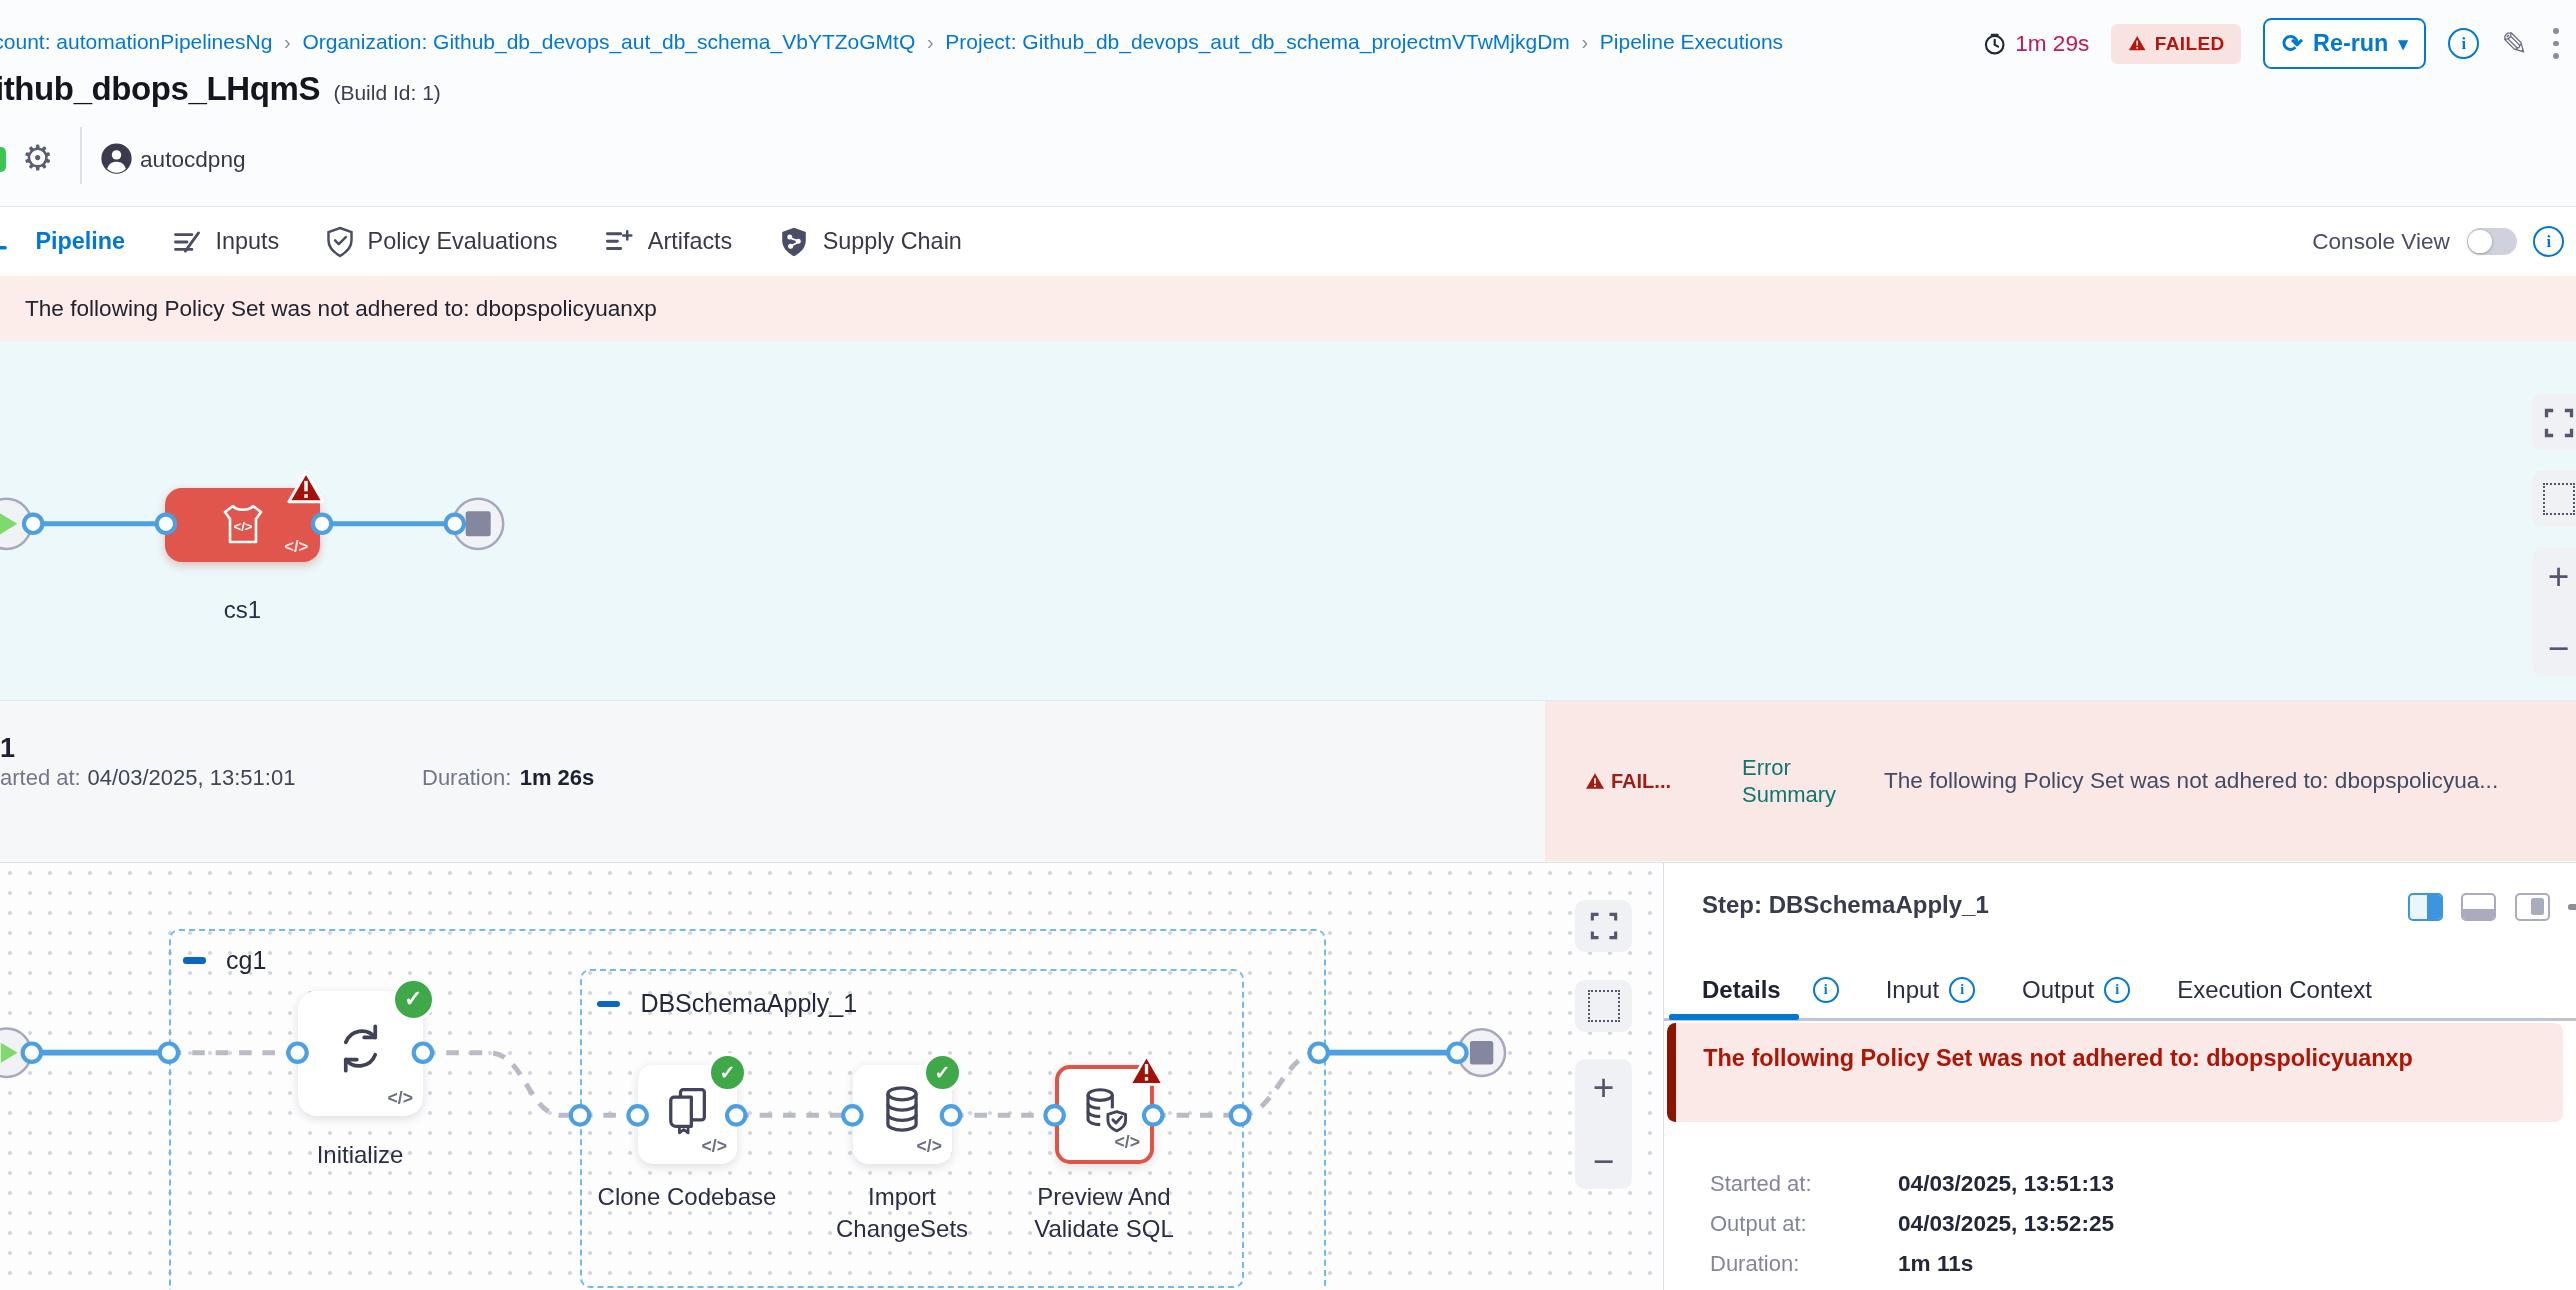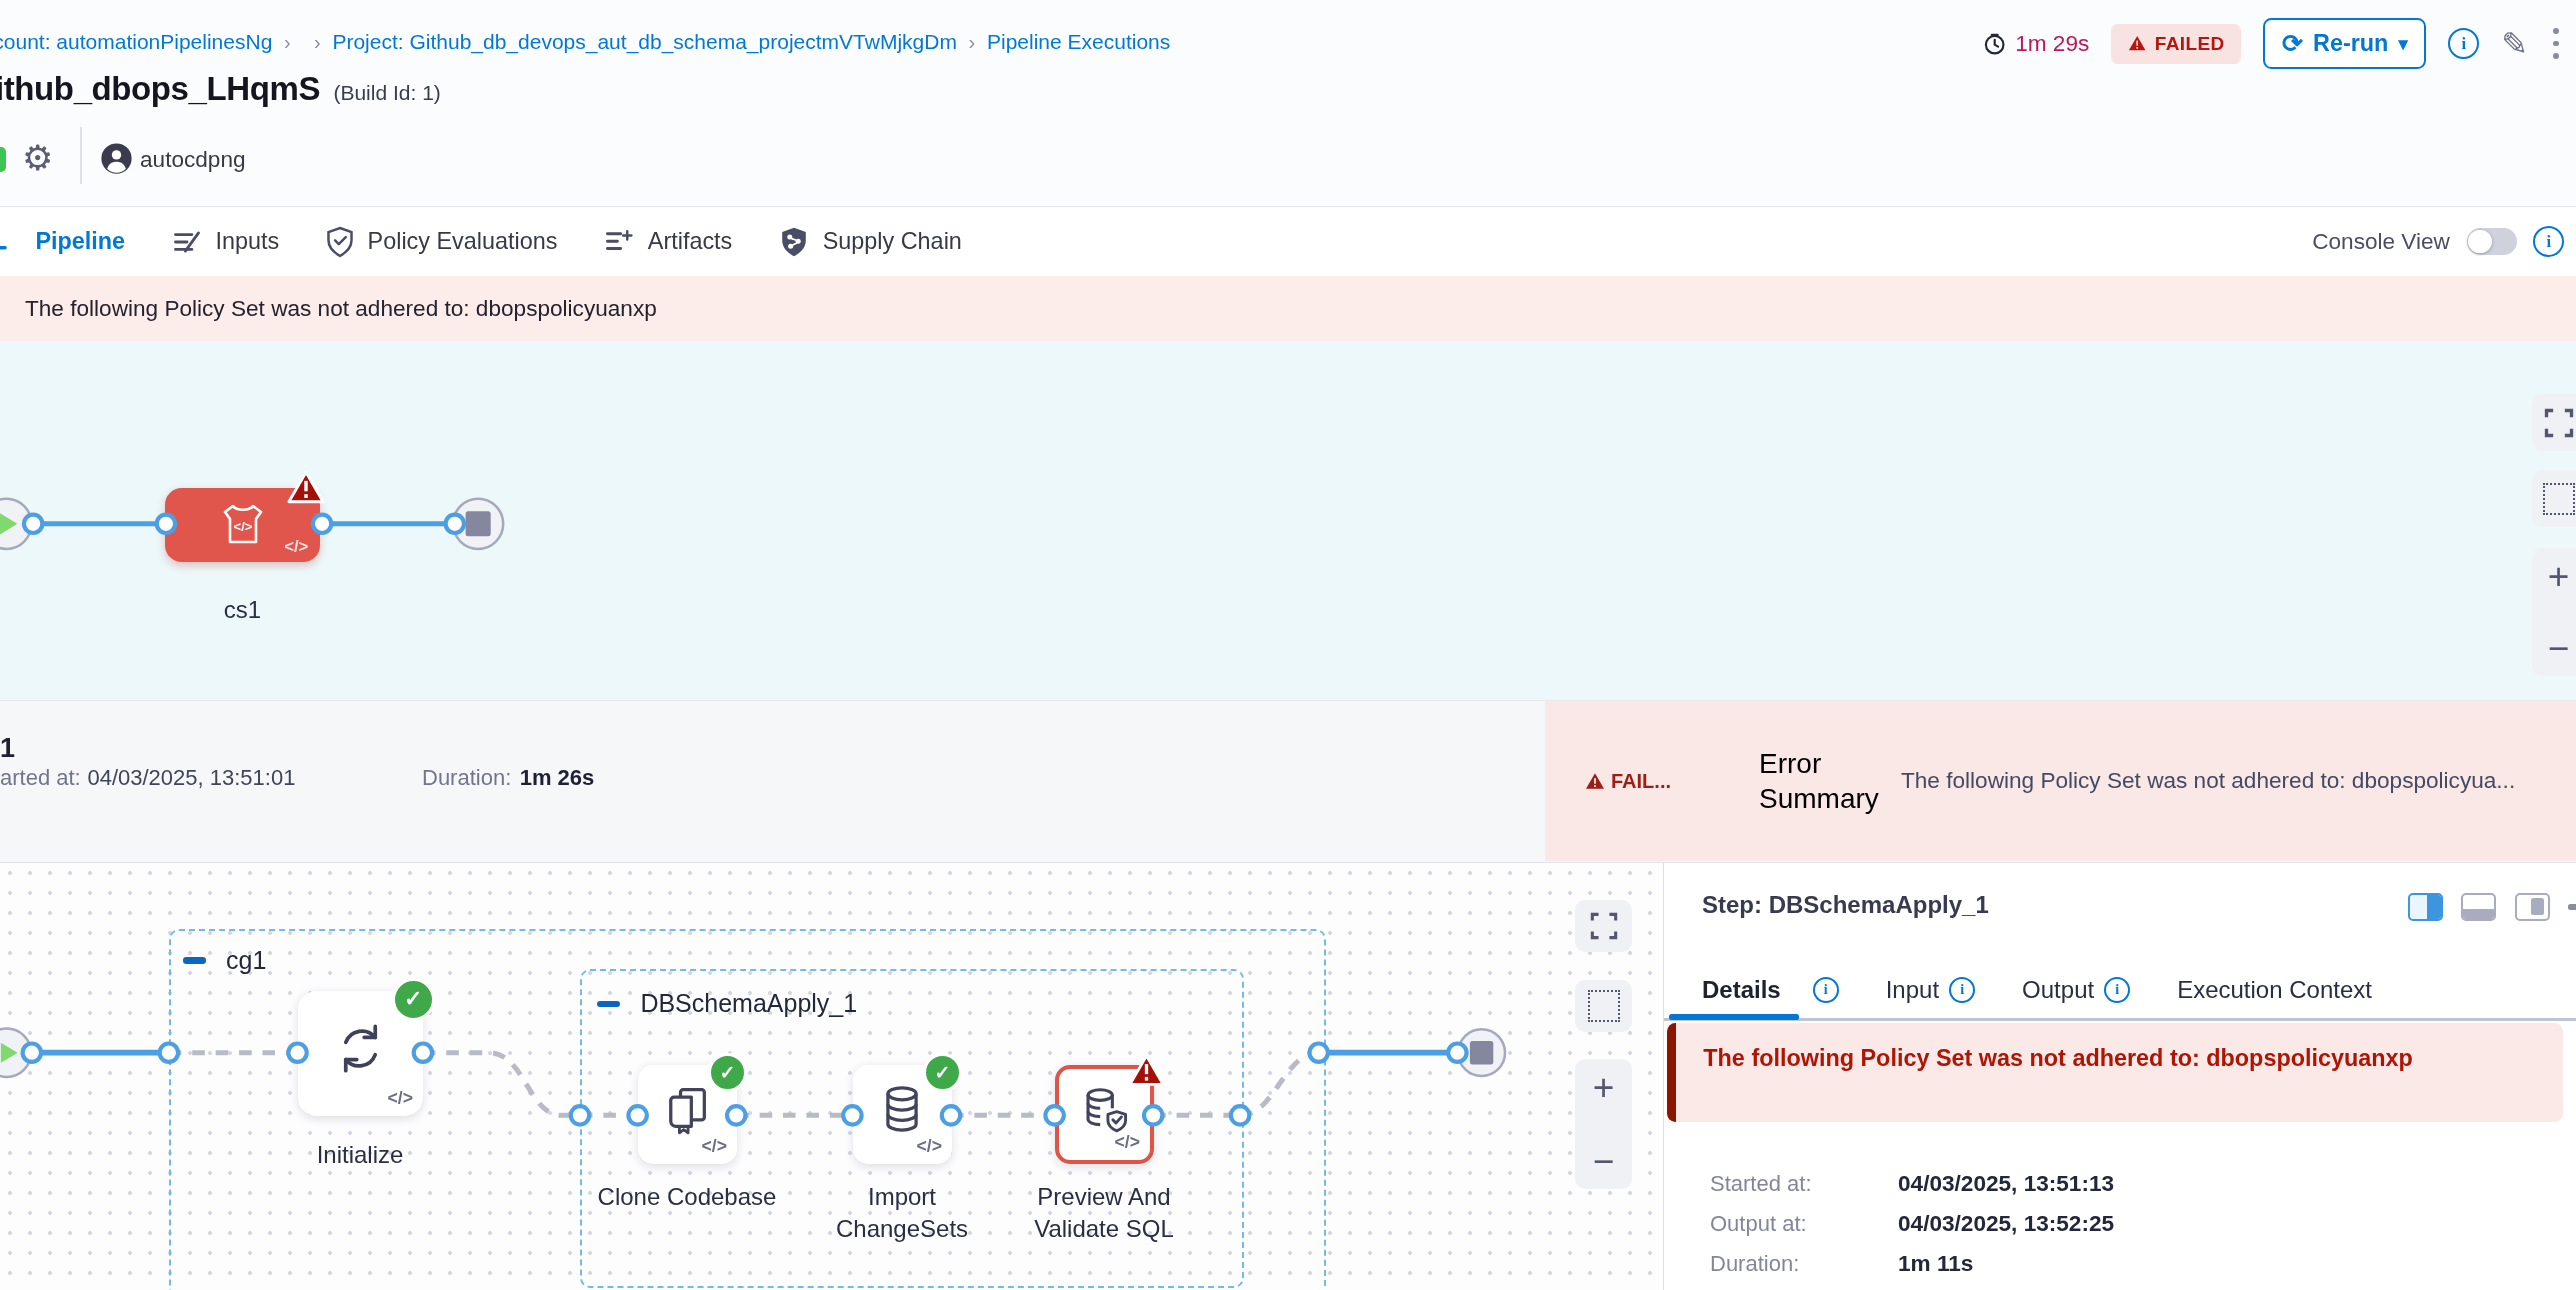--- a/index.html
+++ b/index.html
@@ -79,21 +79,21 @@
      border-top:1.7px solid #E8E9EE;border-bottom:1.7px solid #E0E2E8;box-sizing:border-box;}
   .stage-name{left:0px;top:32px;font-size:27px;font-weight:bold;color:#1E2133;}
   .started-lbl{color:#73758C;font-size:22px;}
   .started-val{color:#404459;font-size:22px;}
   .dur-lbl{color:#73758C;font-size:22px;}
   .dur-val{color:#1E2133;font-size:22px;font-weight:bold;}
   .stage-fail{left:1545px;top:0;width:1031px;height:160px;background:#F9E8E5;
      display:flex;align-items:center;}
   .failmini{display:flex;align-items:center;gap:6px;color:#9C1E16;font-weight:bold;
      font-size:20px;margin-left:40px;width:134px;}
-  .errsum{width:109px;color:#000000;font-size:28px;line-height:1.25;margin-left:40px;}
+  .errsum{width:109px;color:#0f766e;font-size:22px;line-height:1.25;margin-left:23px;}
   .errtxt{color:#454A64;font-size:22.6px;margin-left:33px;white-space:nowrap;}
 
   
   .exec-canvas{left:0;top:863px;width:1663px;height:427px;background:#FDFDFE;
      background-image:radial-gradient(circle,#D5D7E0 1.9px,transparent 2.2px);
      background-size:20px 20px;overflow:hidden;}
   .group-box{position:absolute;border:2.5px dashed #70BBEB;border-radius:10px;}
   .group-label{position:absolute;display:flex;align-items:center;gap:20px;}
   .group-minus{width:23.4px;height:6.7px;background:#0B66C2;border-radius:3.3px;cursor:pointer;}
   .group-name{font-size:25px;color:#23273C;}
@@ -136,20 +136,21 @@
   .conn-layer{pointer-events:none;}
 </style>
 </head>
 <body>
 
 <div class="abs topbar">
 
   <div class="abs crumbs row">
     <span class="crumb">count: automationPipelinesNg</span>
     <span class="crumb-sep">›</span>
+    <span class="crumb">Organization: Github_db_devops_aut_db_schema_VbYTZoGMtQ</span>
     <span class="crumb-sep">›</span>
     <span class="crumb">Project: Github_db_devops_aut_db_schema_projectmVTwMjkgDm</span>
     <span class="crumb-sep">›</span>
     <span class="crumb">Pipeline Executions</span>
   </div>
 
   <div class="abs hdr-right row">
     <span class="elapsed">
       <svg width="23.4" height="23.4" viewBox="0 0 24 24">
         <circle cx="12" cy="13" r="9" fill="none" stroke="#23273A" stroke-width="2.2"></circle>

